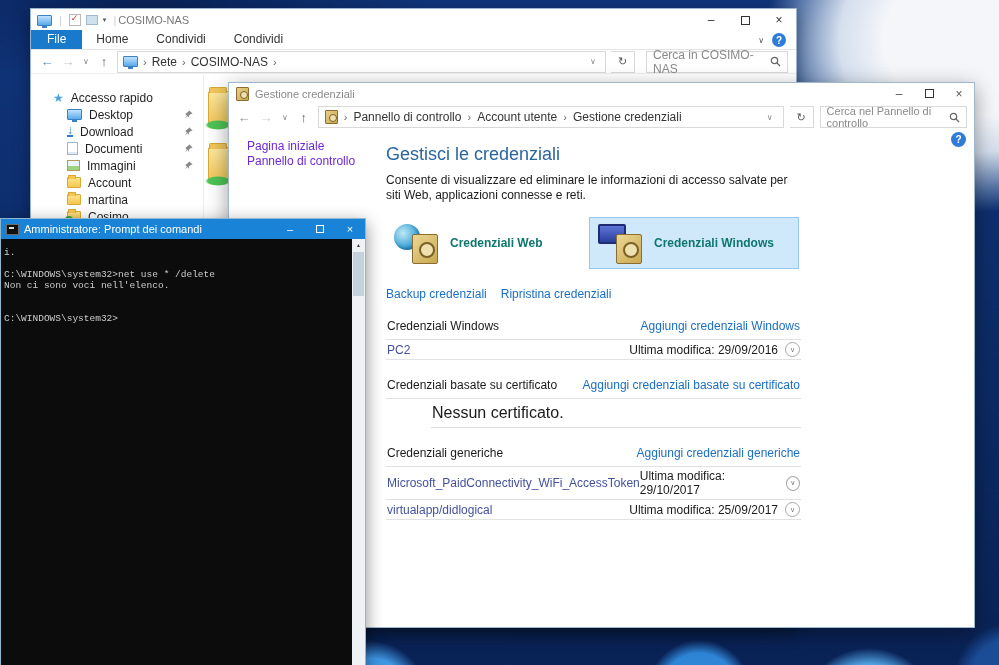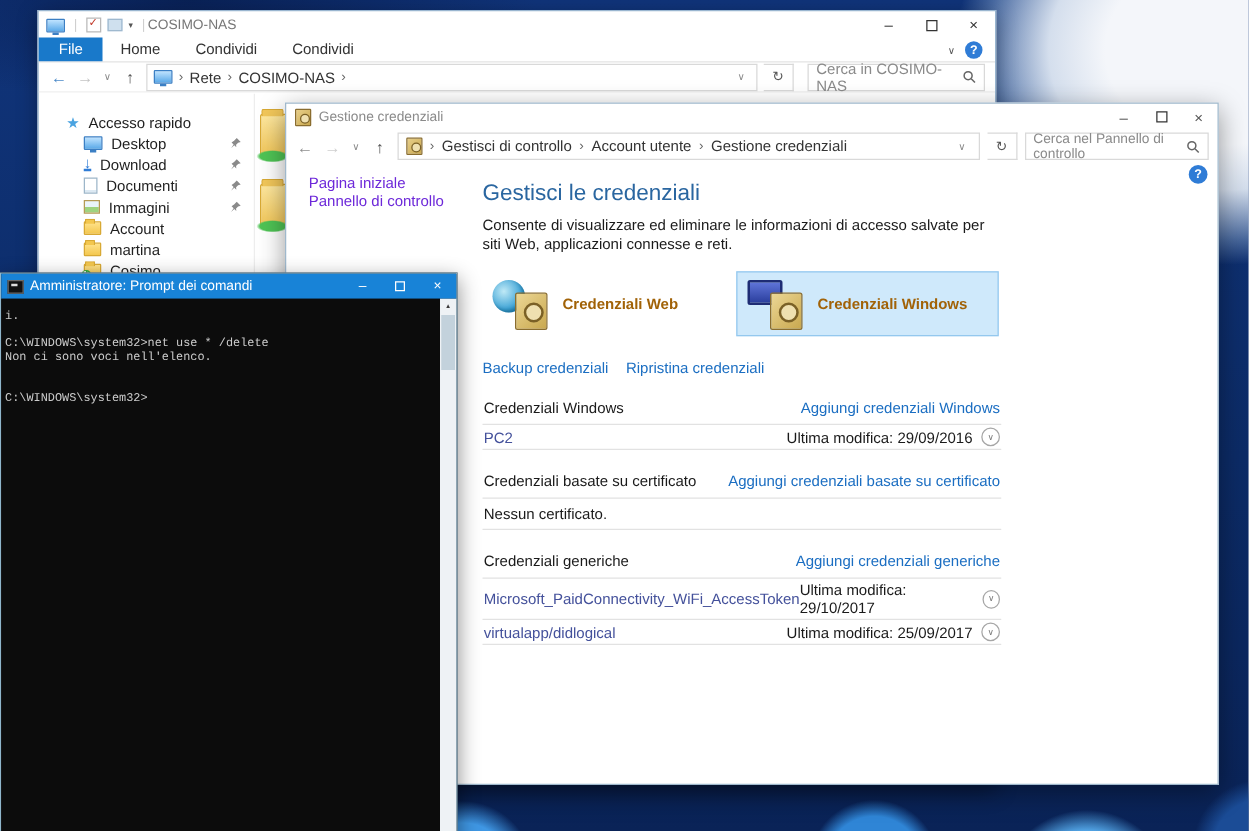--- a/index.html
+++ b/index.html
@@ -78,36 +78,36 @@
   .cm-leftpane { position:absolute; left:0; top:46px; bottom:0; width:156px; }
   .home-link { position:absolute; left:18px; top:10px; width:122px; font-size:12px; line-height:15px; color:#6d28d9; }
   .see-also-label { position:absolute; left:18px; top:505px; font-size:12px; color:#9a9a9a; }
   .see-also-link { position:absolute; left:18px; top:523px; font-size:12px; color:#262626; }
   .cm-main { position:absolute; left:157px; top:46px; width:415px; }
   .cm-heading { margin-top:15px; font-size:18px; color:#2a66a0; font-weight:normal; }
   .cm-desc { margin-top:8px; font-size:12px; line-height:15px; color:#1a1a1a; }
   .tiles { margin-top:14px; display:flex; height:52px; }
   .tile { display:flex; align-items:center; gap:10px; width:203px; padding:0 8px; }
   .tile-selected { width:210px; background:#cfe9fb; border:1px solid #94c8ee; }
-  .tile-label { font-size:12px; font-weight:bold; color:#a16207; }
+  .tile-label { font-size:12px; font-weight:bold; color:#0f766e; }
   .tile-ico { position:relative; width:46px; height:42px; flex:0 0 auto; }
   .tico-back { position:absolute; left:0; top:2px; }
   .globe { width:26px; height:26px; border-radius:50%; background:radial-gradient(circle at 35% 35%, #bfe9f6, #3fa4d6 60%, #1c7fb0); box-shadow:inset -2px -2px 3px rgba(0,60,90,.4); }
   .monitor { width:28px; height:20px; background:linear-gradient(180deg,#5f74d8,#2b3f9e); border:2px solid #1e2c74; border-radius:2px; }
   .safe-big { position:absolute; right:2px; bottom:0; width:26px; height:30px; background:linear-gradient(135deg,#ecd795,#c9a84f); border:1px solid #8a6d2f; border-radius:2px; }
   .safe-big:after { content:""; position:absolute; left:6px; top:7px; width:12px; height:12px; border:2px solid #7a6026; border-radius:50%; background:#efe0b0; }
   .cm-links { margin-top:18px; display:flex; gap:14px; font-size:12px; }
   .blue-link { color:#1b6ec2; }
   .section { margin-top:15px; }
   .sec-header { display:flex; justify-content:space-between; align-items:center; padding:3px 1px 6px; border-bottom:1px solid #e2e2e2; font-size:12px; color:#1a1a1a; }
   .cred-row { display:flex; align-items:center; padding:2px 1px; border-bottom:1px solid #e2e2e2; font-size:12px; min-height:19px; }
   .cred-name { flex:1; color:#44519b; }
   .cred-meta { color:#1a1a1a; margin-right:7px; }
   .chev-circle { width:15px; height:15px; border:1px solid #a6a6a6; border-radius:50%; color:#7a7a7a; font-size:7px; display:flex; align-items:center; justify-content:center; }
-  .empty-row { padding:5px 1px; border-bottom:1px solid #e2e2e2; font-size:12px; color:#1a1a1a; }
+  .empty-row { padding:5px 1px; border-bottom:1px solid #e2e2e2; font-size:16px; color:#1a1a1a;margin-left:45px; }
 
   
   #cmd { left:0; top:218px; width:366px; height:470px; border:1px solid #8fb6cc; box-shadow:0 5px 16px rgba(0,0,0,.45); z-index:3; background:#0c0c0c; }
   .cmd-titlebar { height:20px; background:#1883d7; display:flex; align-items:center; gap:5px; padding-left:5px; font-size:11px; color:#fff; }
   .cmd-ico { width:13px; height:11px; background:#111; border:1px solid #6b6b6b; position:relative; }
   .cmd-ico:after { content:""; position:absolute; left:2px; top:2px; width:5px; height:2px; background:#ddd; }
   .cmd-ctrl { width:30px; height:100%; display:flex; align-items:center; justify-content:center; color:#fff; font-size:11px; }
   .cmd-ctrl .box { width:8px; height:8px; border:1px solid #fff; }
   .cmd-body { position:absolute; top:20px; left:0; right:13px; bottom:0; background:#0c0c0c; color:#cccccc; font-family:"Liberation Mono", monospace; font-size:9.5px; line-height:11px; padding:8px 3px 0 3px; }
   .cmd-line { min-height:11px; white-space:pre; }
@@ -245,21 +245,21 @@
       </span>
     </div>
     <div class="cm-nav">
       <span class="nav-glyph" style="color:#8f8f8f">←</span>
       <span class="nav-glyph" style="color:#cfcfcf">→</span>
       <span class="nav-glyph g-dd">∨</span>
       <span class="nav-glyph g-up">↑</span>
       <span class="cm-addr">
         <span class="safe-ico"></span>
         <span class="crumb-sep">›</span>
-        <span>Gestisci di controllo</span>
+        <span>Pannello di controllo</span>
         <span class="crumb-sep">›</span>
         <span>Account utente</span>
         <span class="crumb-sep">›</span>
         <span>Gestione credenziali</span>
         <span style="margin-left:auto" class="g-dd">∨</span>
       </span>
       <span class="refresh-box">↻</span>
       <span class="cm-search">
         <span>Cerca nel Pannello di controllo</span>
         <span class="mag">

